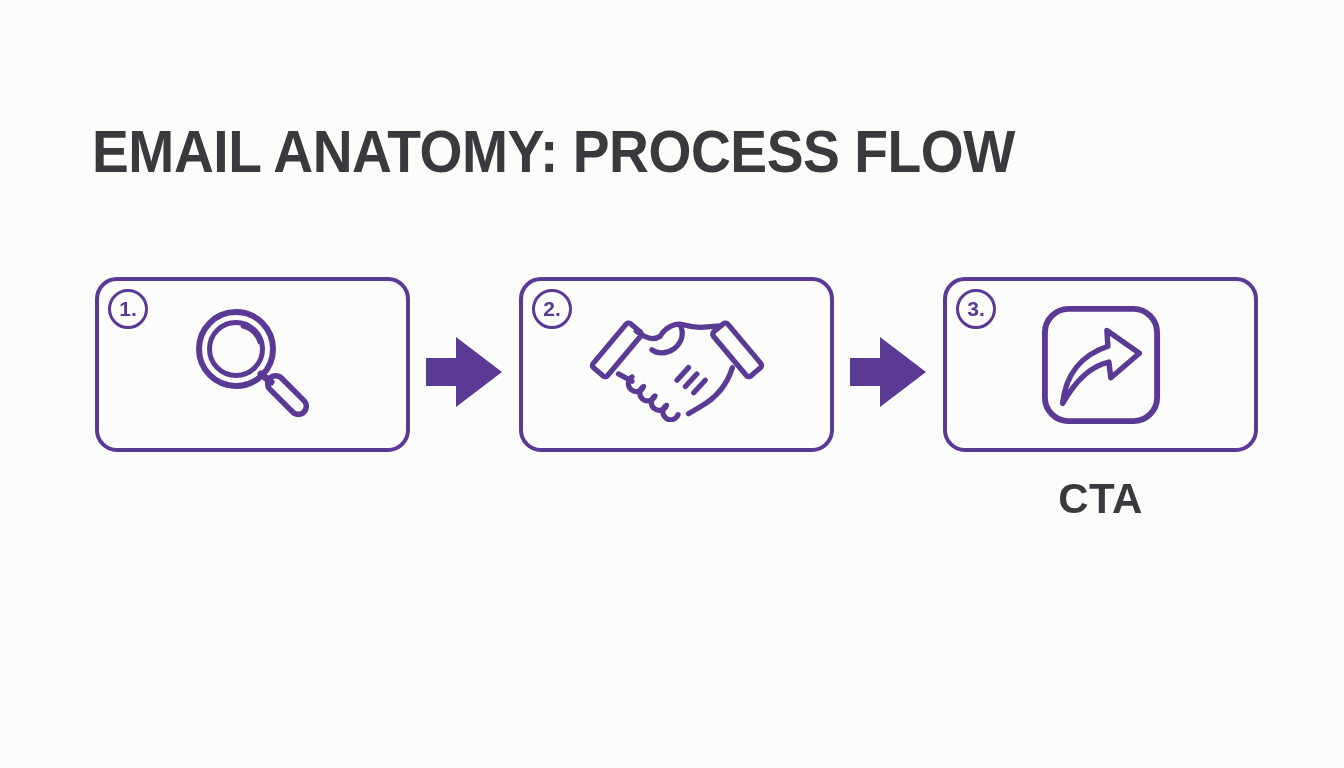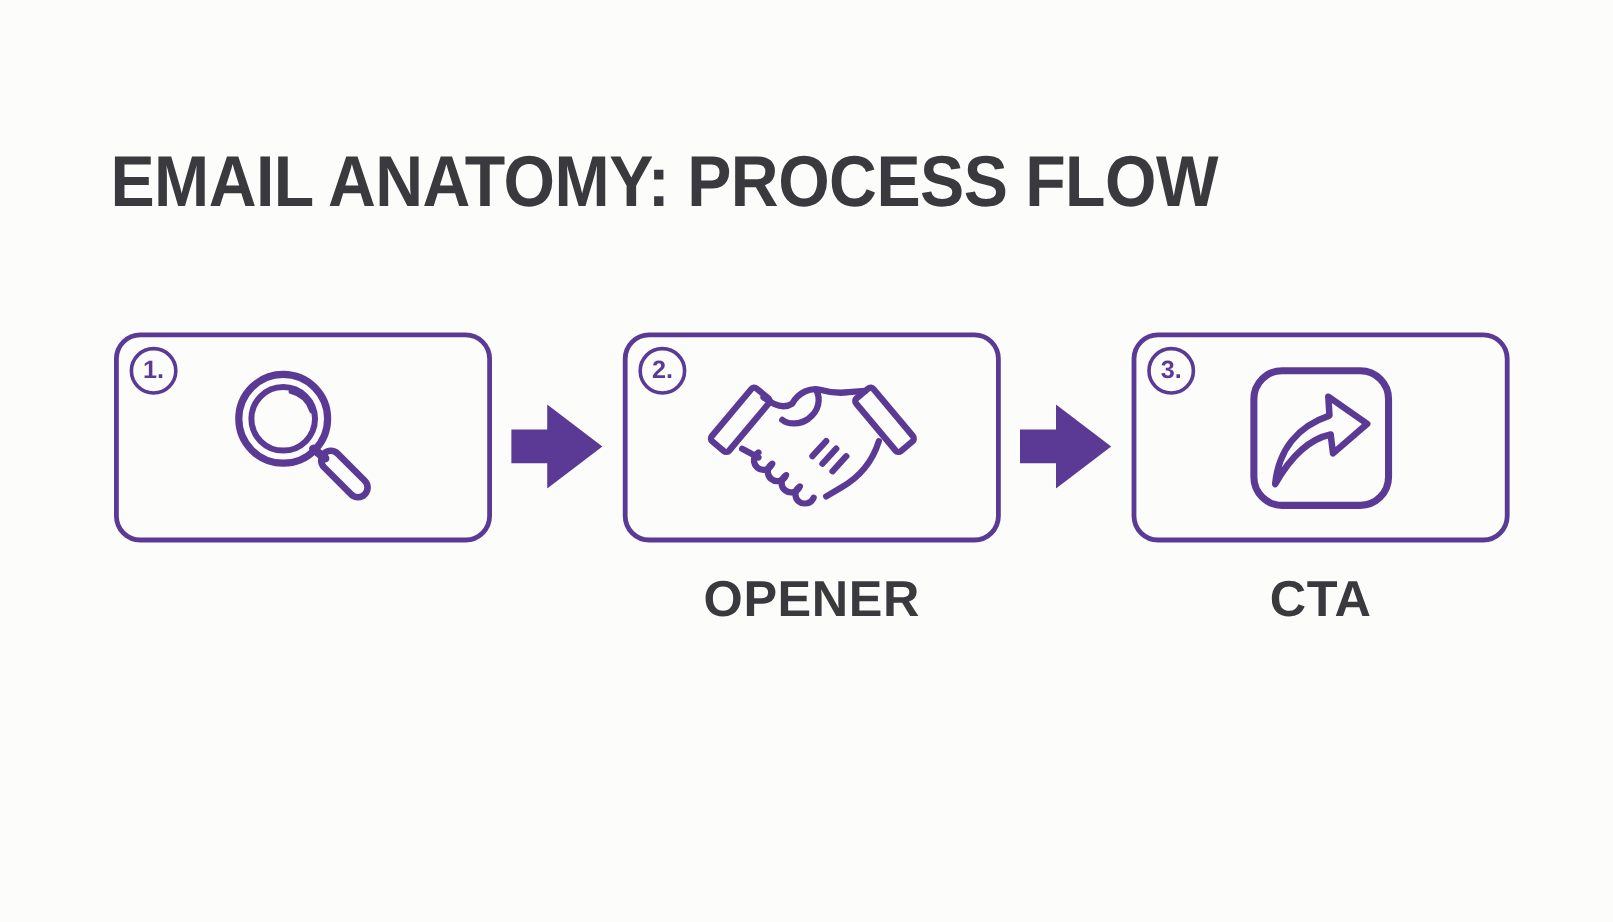--- a/index.html
+++ b/index.html
@@ -106,21 +106,20 @@
             <path d="M88 17 C92 25 90 34 82 40 C75 45 66 45 61 41"></path>
             <path d="M29 64 L42 71"></path>
             <path d="M42 67 a7.5 7.5 0 1 0 11 9 a7.5 7.5 0 1 0 11 9 a7.5 7.5 0 1 0 11 9 a7.5 7.5 0 1 0 11 9"></path>
             <path d="M96 58 L85 70"></path>
             <path d="M104 64 L93 76"></path>
             <path d="M112 70 L101 82"></path>
             <path d="M138 58 C133 74 122 87 108 95 L96 102"></path>
           </g>
         </svg>
       </div>
-      <div class="step-label">OPENER</div>
     </div>
 
     <svg class="flow-arrow" viewBox="0 0 76 70" width="76" height="70">
       <polygon points="0,21 30,21 30,0 76,35 30,70 30,49 0,49" fill="currentColor"></polygon>
     </svg>
 
     <div class="step">
       <div class="card">
         <div class="badge">
           <span>3.</span>

